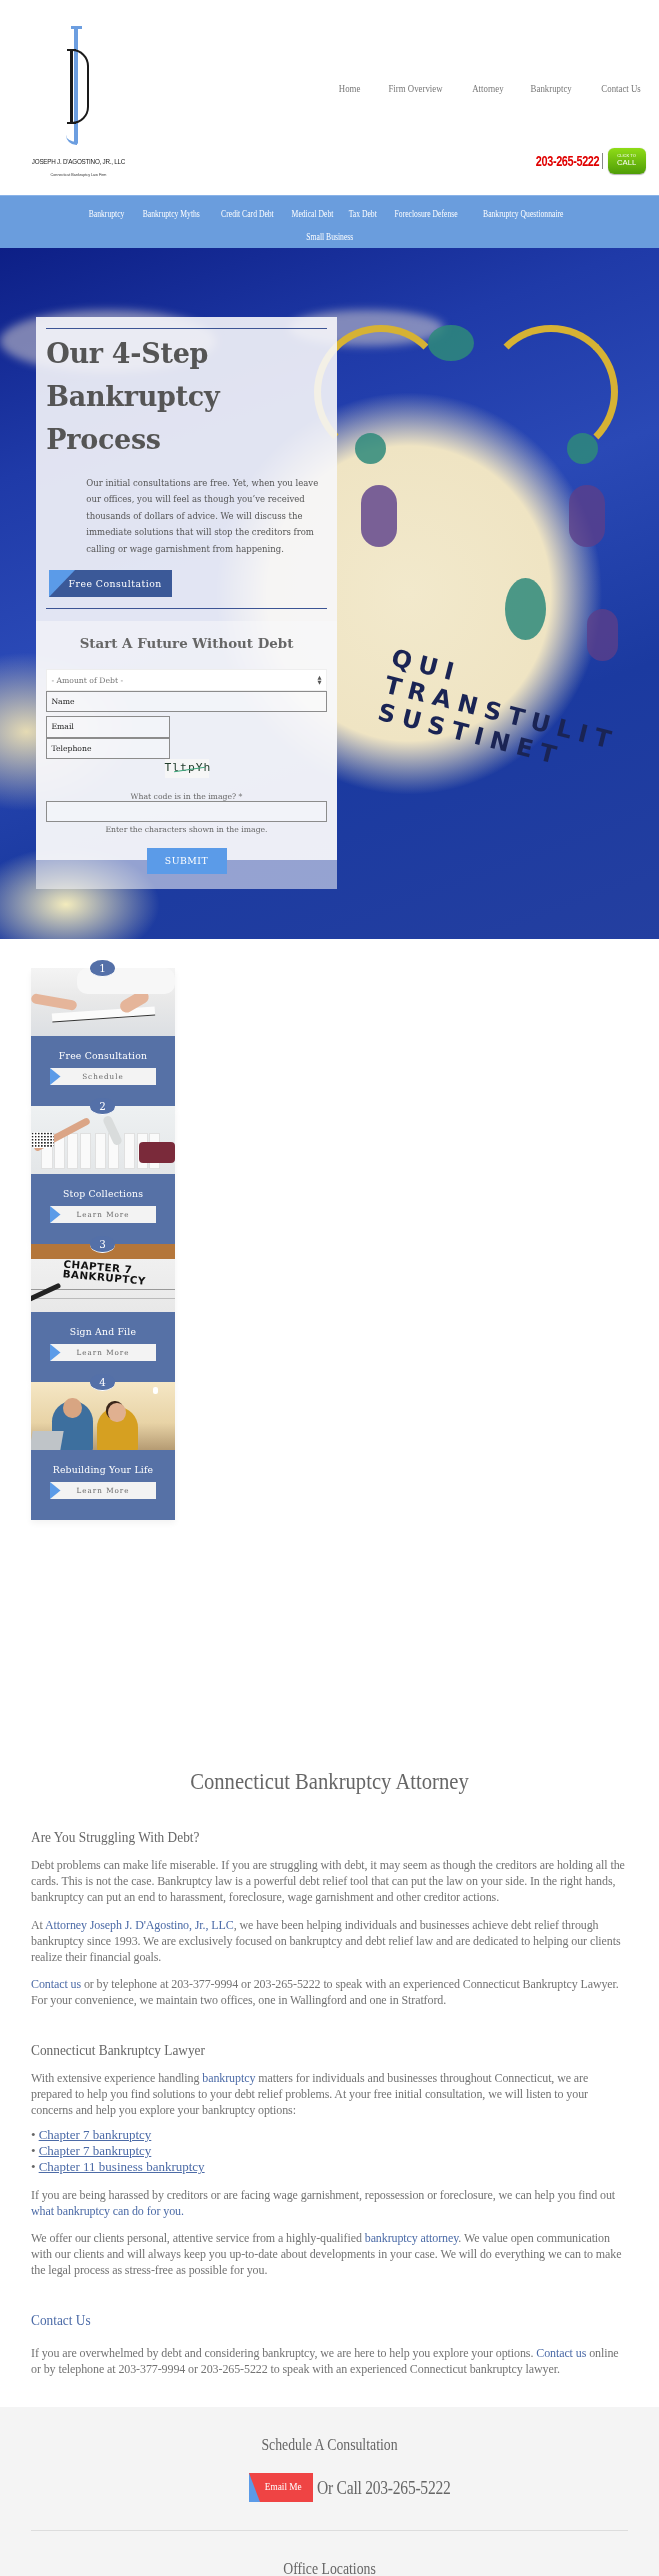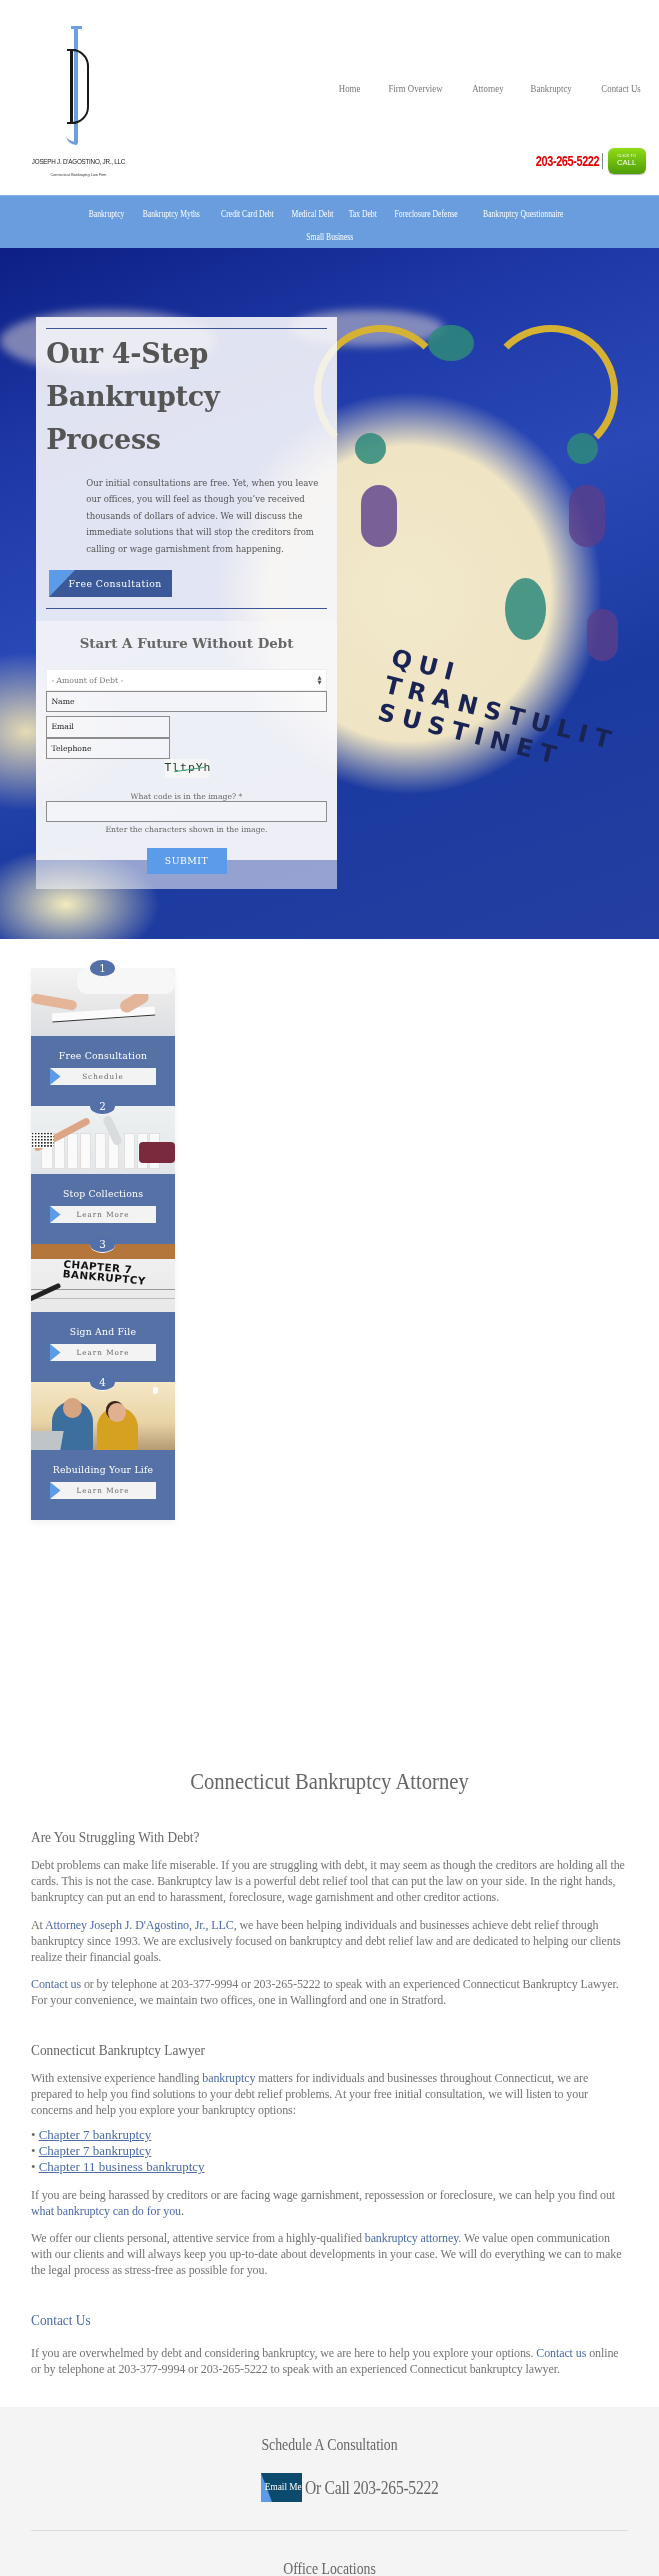--- a/index.html
+++ b/index.html
@@ -102,21 +102,21 @@
   .content a.inl { color: #4c6ba7; }
   .content ul { list-style: none; margin-top: 9.3px; }
   .content li { font-family: "Liberation Serif", serif; font-size: 13px; line-height: 16px; }
   .content li::before { content: "\2022"; color: #666; margin-right: 3.1px; }
   .content li a { color: #4c6ba7; text-decoration: underline; }
 
   
   .consult { background: #f4f4f4; margin-top: 30px; padding-top: 29px; padding-bottom: 20.6px; }
   .consult h3 { font-family: "Liberation Serif", serif; font-weight: normal; text-align: center; font-size: 16px; color: #666; transform: scaleX(0.86); }
   .consult-row { display: flex; justify-content: center; align-items: center; margin-top: 19.6px; }
-  .email-btn { position: relative; width: 41px; height: 29px; background: #0c4a6e; color: #fff; font-family: "Liberation Serif", serif; font-size: 9.3px; line-height: 29px; text-align: center; overflow: hidden; padding-left: 4.1px; }
+  .email-btn { position: relative; width: 64px; height: 29px; background: #ef4444; color: #fff; font-family: "Liberation Serif", serif; font-size: 9.3px; line-height: 29px; text-align: center; overflow: hidden; padding-left: 4.1px; }
   .email-btn::before { content: ""; position: absolute; left: 0; top: 0; border-bottom: 29px solid #5b9be8; border-right: 11.3px solid transparent; }
   .email-btn span { position: relative; }
   .or-call { font-family: "Liberation Serif", serif; font-size: 19px; color: #666; margin-left: 3.6px; transform: scaleX(0.82); transform-origin: left; letter-spacing: -0.3px; width: 93px; white-space: nowrap; }
   .consult hr { border: none; border-top: 0.5px solid #ddd; margin: 28px 31px 0; }
   .consult h4 { font-family: "Liberation Serif", serif; font-weight: normal; text-align: center; font-size: 16px; color: #666; transform: scaleX(0.86); margin-top: 29px; }
 
   .offices { position: relative; height: 793px; }
   .office-col { position: absolute; left: 140px; width: 128px; text-align: center; }
   .badge1 { width: 52px; height: 82px; margin: 28px auto 0; background: #fff; border: 0.5px solid #e1e1e1; position: relative; text-align: center; font-family: "Liberation Sans", sans-serif; }
   .badge1 .diamonds { width: 17.5px; height: 17.5px; margin: 4.1px auto 0; border: 1.5px solid #1fc4a1; transform: rotate(45deg) scale(0.6); }

